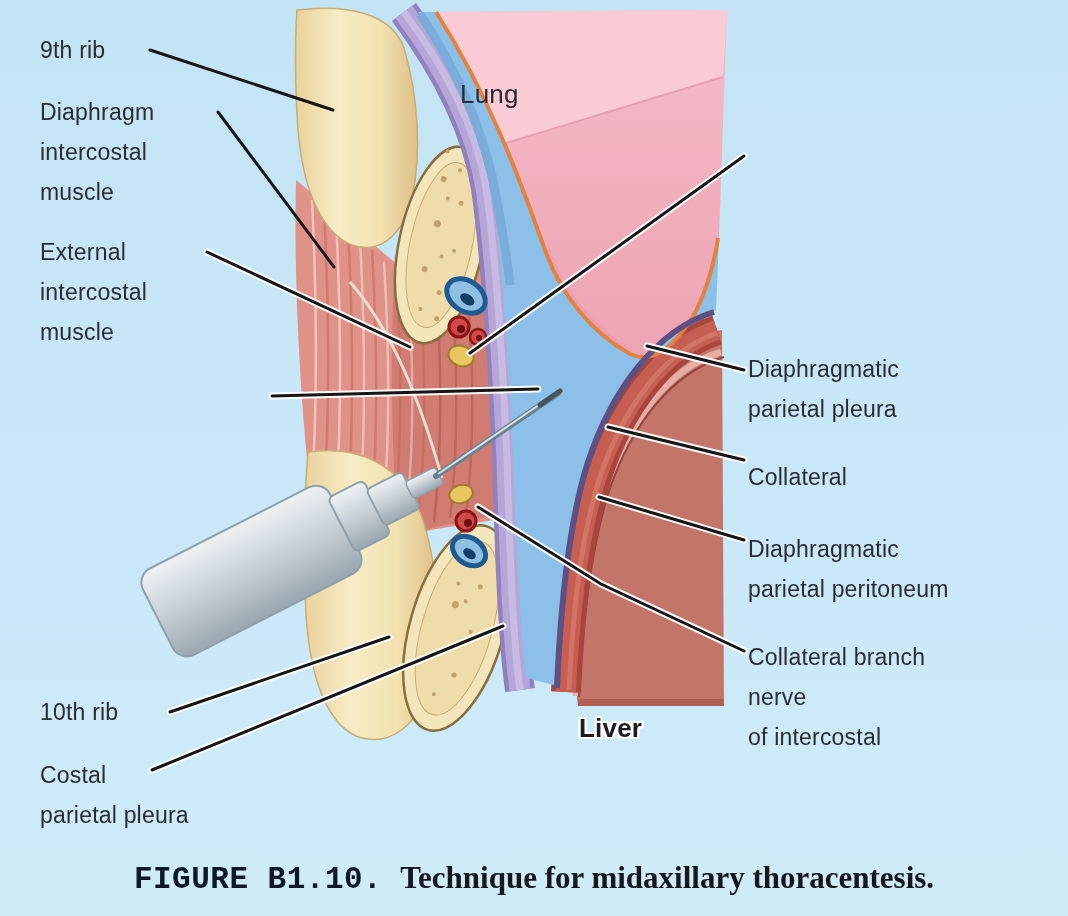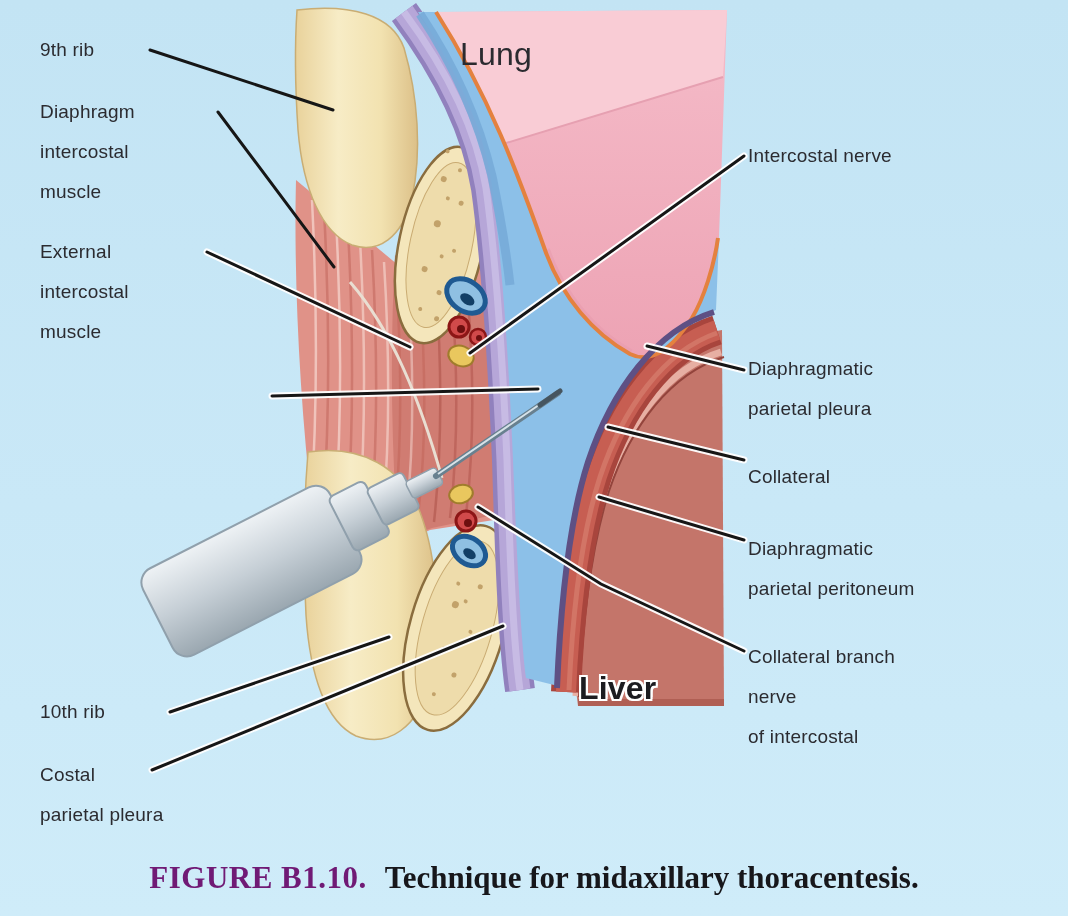--- a/index.html
+++ b/index.html
@@ -5,35 +5,35 @@
   html,body{margin:0;padding:0;}
   body{
     width:1068px;height:916px;overflow:hidden;
     background:linear-gradient(180deg,#c3e4f4 0%,#c9e8f7 55%,#cfecf9 100%);
     font-family:"Liberation Sans",sans-serif;
   }
   .stage{position:relative;width:1068px;height:916px;}
   .art{position:absolute;left:0;top:0;}
   .lbl{
     position:absolute;
-    font-size:19px;line-height:40px;color:#2b2b30;letter-spacing:.2px;
+    font-size:23px;line-height:40px;color:#2b2b30;letter-spacing:.2px;
     white-space:nowrap;
   }
-  .lbl.big{font-size:32px;}
+  .lbl.big{font-size:26px;margin-top:40px;}
   .halo{
     color:#1c1c20;
     text-shadow:-2px 0 0 #fff,2px 0 0 #fff,0 -2px 0 #fff,0 2px 0 #fff,
                 -2px -2px 0 #fff,2px 2px 0 #fff,-2px 2px 0 #fff,2px -2px 0 #fff;
     font-weight:bold;
   }
   .caption{
     position:absolute;left:0;right:0;top:860px;text-align:center;
     font-family:"Liberation Serif",serif;font-weight:bold;font-size:31px;color:#17171b;
   }
-  .caption .fig{color:#701a75;margin-right:18px;letter-spacing:.5px;}
+  .caption .fig{color:#0f172a;margin-right:18px;letter-spacing:.5px;font-family:Liberation Mono, monospace;}
 </style>
 </head>
 <body>
 
 <div class="stage">
 
 <svg class="art" width="1068" height="916" viewBox="0 0 1068 916">
   <defs>
     <linearGradient id="boneGrad" x1="0" y1="0" x2="1" y2="0">
       <stop offset="0" stop-color="#e9d29b"></stop>
@@ -240,23 +240,20 @@
 
 <div class="lbl" style="left:40px;top:755px">
   <div>Costal</div>
   <div>parietal pleura</div>
 </div>
 
 <div class="lbl big" style="left:460px;top:34px">Lung</div>
 
 <div class="lbl big halo" style="left:579px;top:668px">Liver</div>
 
-<div class="lbl" style="left:748px;top:136px">
-  <div>Intercostal nerve</div>
-</div>
 
 <div class="lbl" style="left:748px;top:349px">
   <div>Diaphragmatic</div>
   <div>parietal pleura</div>
 </div>
 
 <div class="lbl" style="left:748px;top:457px">
   <div>Collateral</div>
 </div>
 

